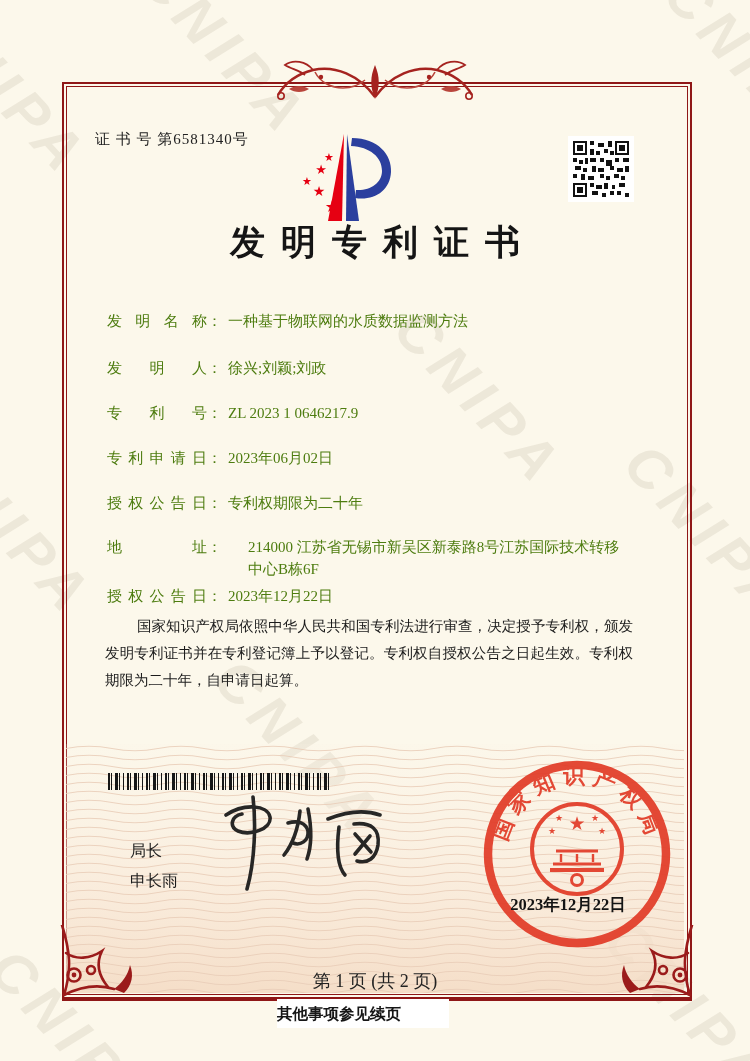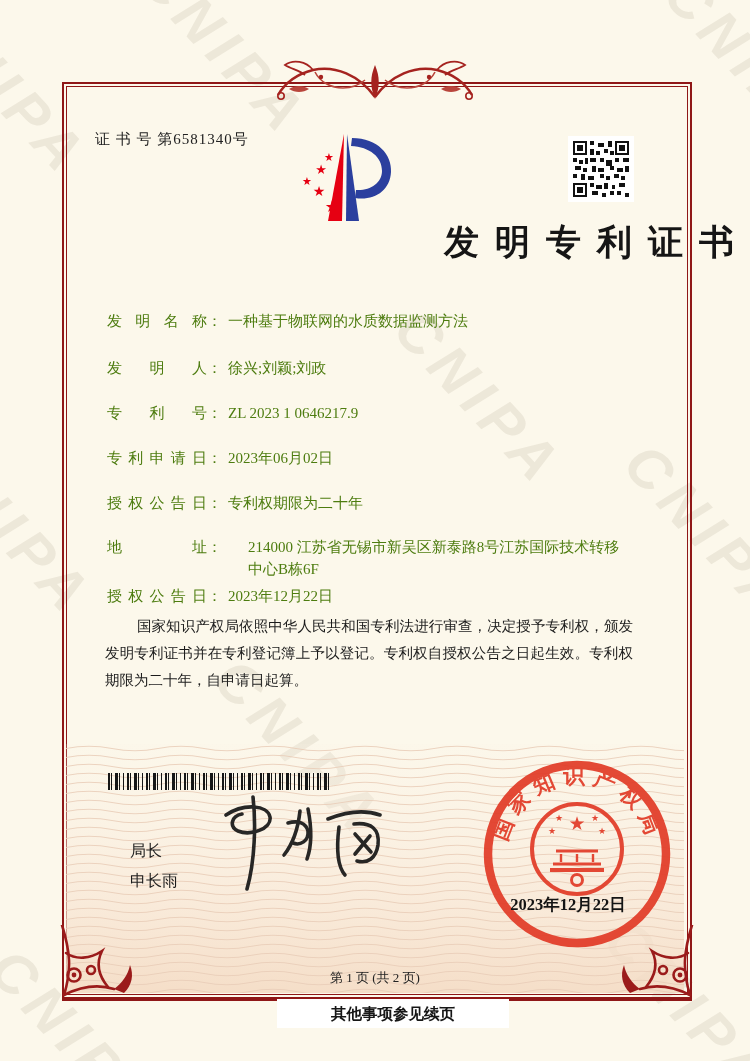--- a/index.html
+++ b/index.html
@@ -20,21 +20,21 @@
     border:2.5px solid #8f1717;border-bottom-width:4px;z-index:1;
   }
   .frame-inner{
     position:absolute;left:2px;top:2px;right:2px;bottom:2px;
     border:1px solid #8f1717;
   }
   .cert-no{position:absolute;left:95px;top:130px;font-size:15px;letter-spacing:1px;z-index:3;text-align:center;}
   .logo{position:absolute;left:299px;top:131px;z-index:3;}
   .qr{position:absolute;left:568px;top:136px;background:#fff;padding:5px;z-index:3;}
   .title{
-    position:absolute;left:0;top:219px;width:750px;text-align:right;
+    position:absolute;left:0;top:219px;width:750px;text-align:center;
     font-size:35px;font-weight:600;letter-spacing:16px;text-indent:16px;color:#151515;z-index:3;
   }
   .frow{position:absolute;left:107px;font-size:15px;line-height:22px;color:#4d7c0f;z-index:3;}
   .flabel{display:inline-block;width:100px;text-align:justify;text-align-last:justify;vertical-align:top;}
   .fcolon{display:inline-block;vertical-align:top;margin-right:6px;}
   .fvalue{display:inline-block;vertical-align:top;max-width:388px;}
   .fvalue.addr{width:378px;margin-left:20px;}
   .grant2{position:absolute;left:358px;top:0;white-space:nowrap;}
   .paras{position:absolute;left:105px;top:613px;width:542px;z-index:3;}
   .paras p{
@@ -46,24 +46,24 @@
     position:absolute;left:108px;top:773px;width:222px;height:17px;z-index:3;
     background:
       repeating-linear-gradient(90deg,#161616 0 2px,transparent 2px 3px,#161616 3px 4px,transparent 4px 7px,
       #161616 7px 10px,transparent 10px 11px,#161616 11px 12px,transparent 12px 15px,
       #161616 15px 16px,transparent 16px 19px);
   }
   .signer{position:absolute;left:108px;top:836px;z-index:3;
     font-family:"Liberation Sans","DejaVu Sans",sans-serif;font-size:16px;color:#1c1c1c;line-height:30px;margin-left:22px;}
   .signature{position:absolute;left:198px;top:793px;z-index:3;}
   .seal{position:absolute;left:480px;top:757px;z-index:4;}
-  .page-info{position:absolute;left:0;top:969px;width:750px;text-align:center;font-size:13px;color:#222;z-index:3;}
+  .page-info{position:absolute;left:0;top:969px;width:750px;text-align:center;font-size:18px;color:#222;z-index:3;}
   .footer-note-box{
-    position:absolute;left:277px;top:999px;width:232px;height:29px;background:#ffffff;z-index:3;
-    text-align:center;line-height:29px;font-size:15.5px;font-weight:bold;color:#161616;
+    position:absolute;left:277px;top:999px;width:172px;height:29px;background:#ffffff;z-index:3;
+    line-height:29px;font-size:15.5px;font-weight:bold;color:#161616;
   }
   .ornament-top{position:absolute;left:275px;top:55px;z-index:2;}
   .flourish{position:absolute;z-index:2;}
   .fl-bl{left:58px;top:925px;}
   .fl-br{left:612px;top:925px;transform:scaleX(-1);}
 </style>
 </head>
 <body>
 
 <div class="wm" style="left:-45px;top:-15px">CNIPA</div>

